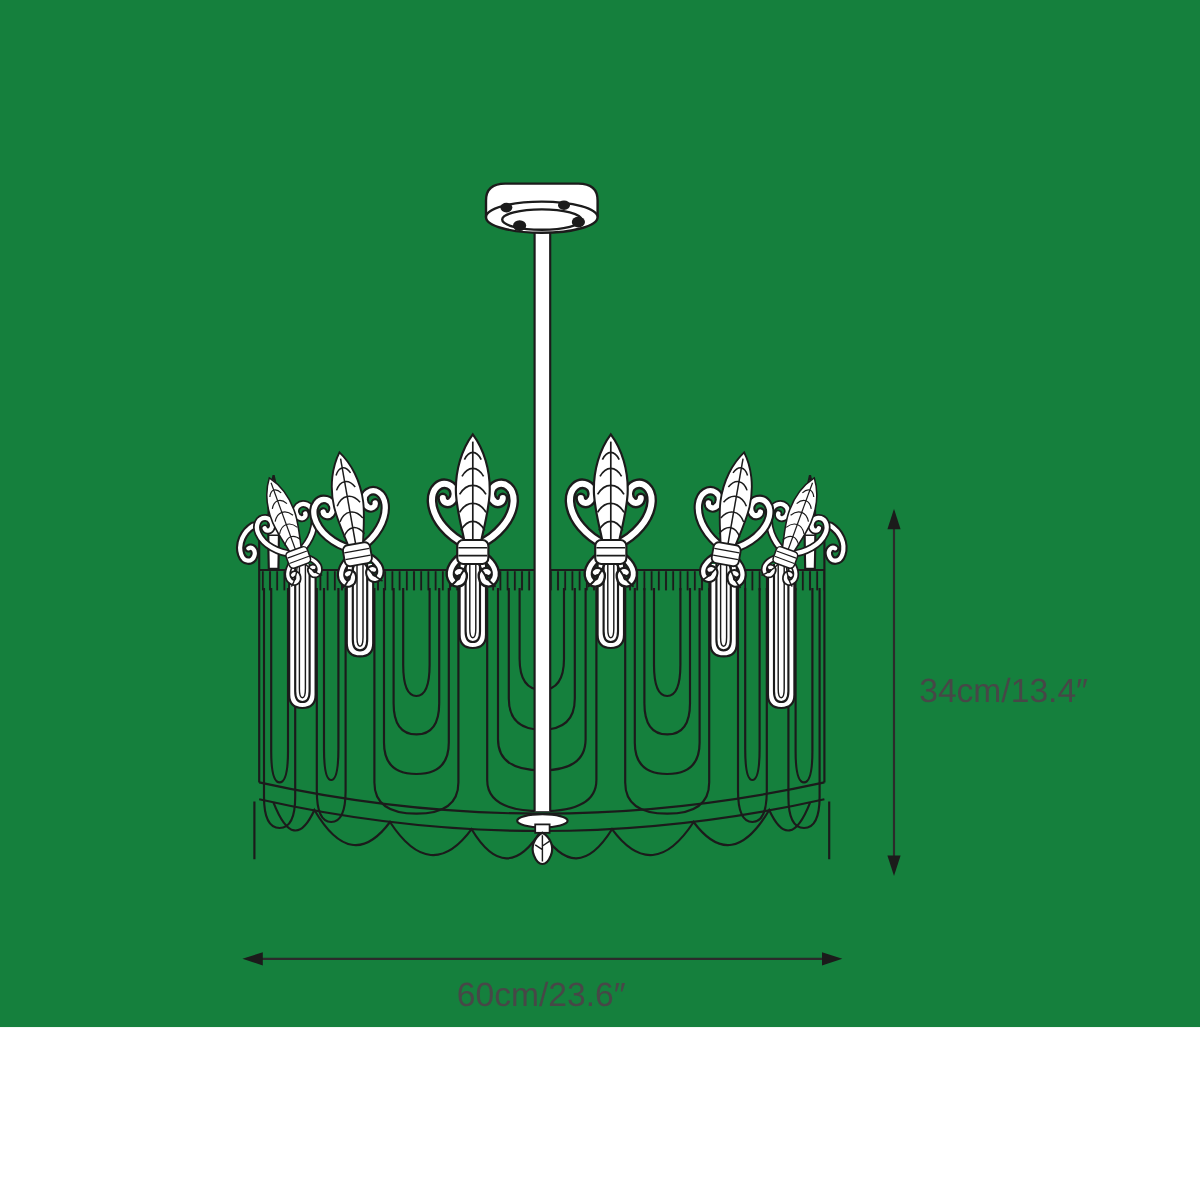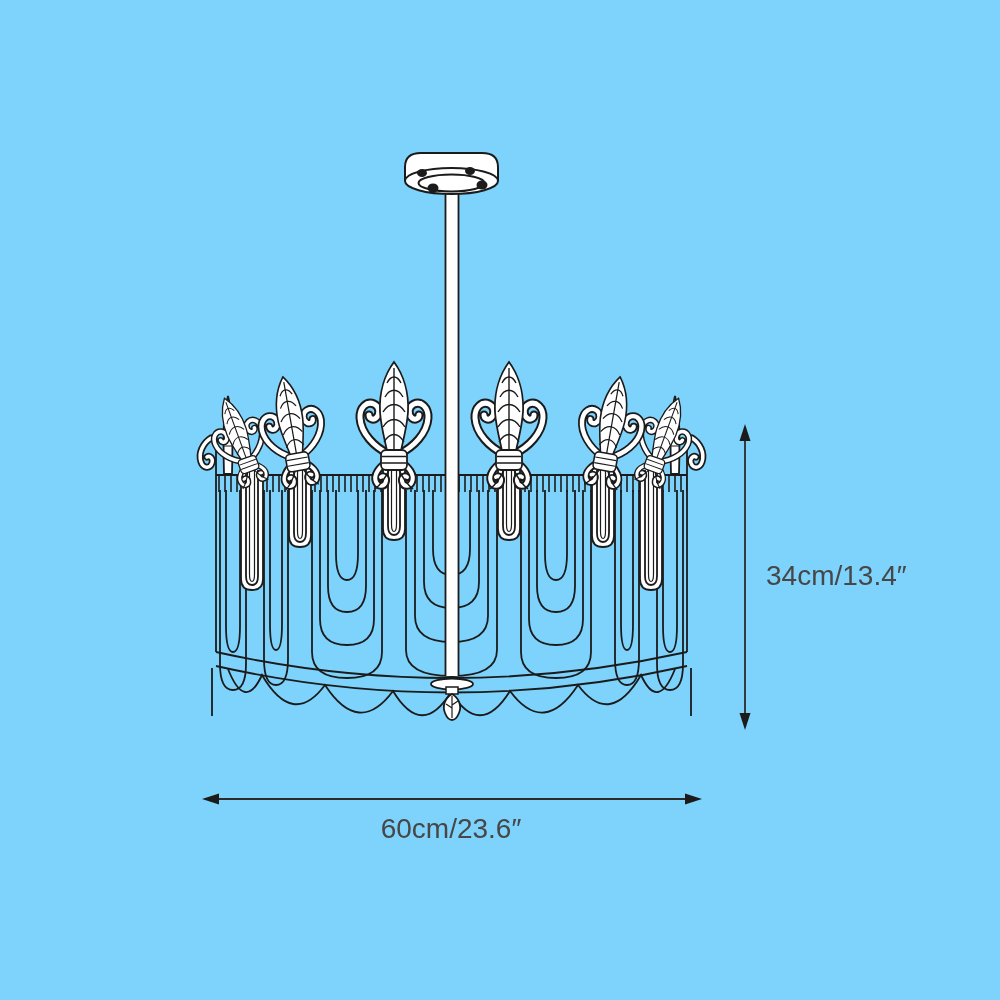--- a/index.html
+++ b/index.html
@@ -1,16 +1,16 @@
 <!DOCTYPE html>
 <html><head>
 <meta charset="utf-8">
 <style>
   html,body{margin:0;padding:0;background:#ffffff;}
-  .stage{position:relative;width:1000px;height:1000px;background:#7dd3fc;overflow:hidden;
+  .stage{position:relative;width:1000px;height:856px;background:#15803d;overflow:hidden;
          font-family:"Liberation Sans", sans-serif;text-decoration:underline;}
   svg{display:block;}
   text{font-family:"Liberation Sans", sans-serif;}
 </style>
 </head>
 <body>
 
 <div class="stage">
 <svg width="1000" height="1000" viewBox="0 0 1000 1000">
 

